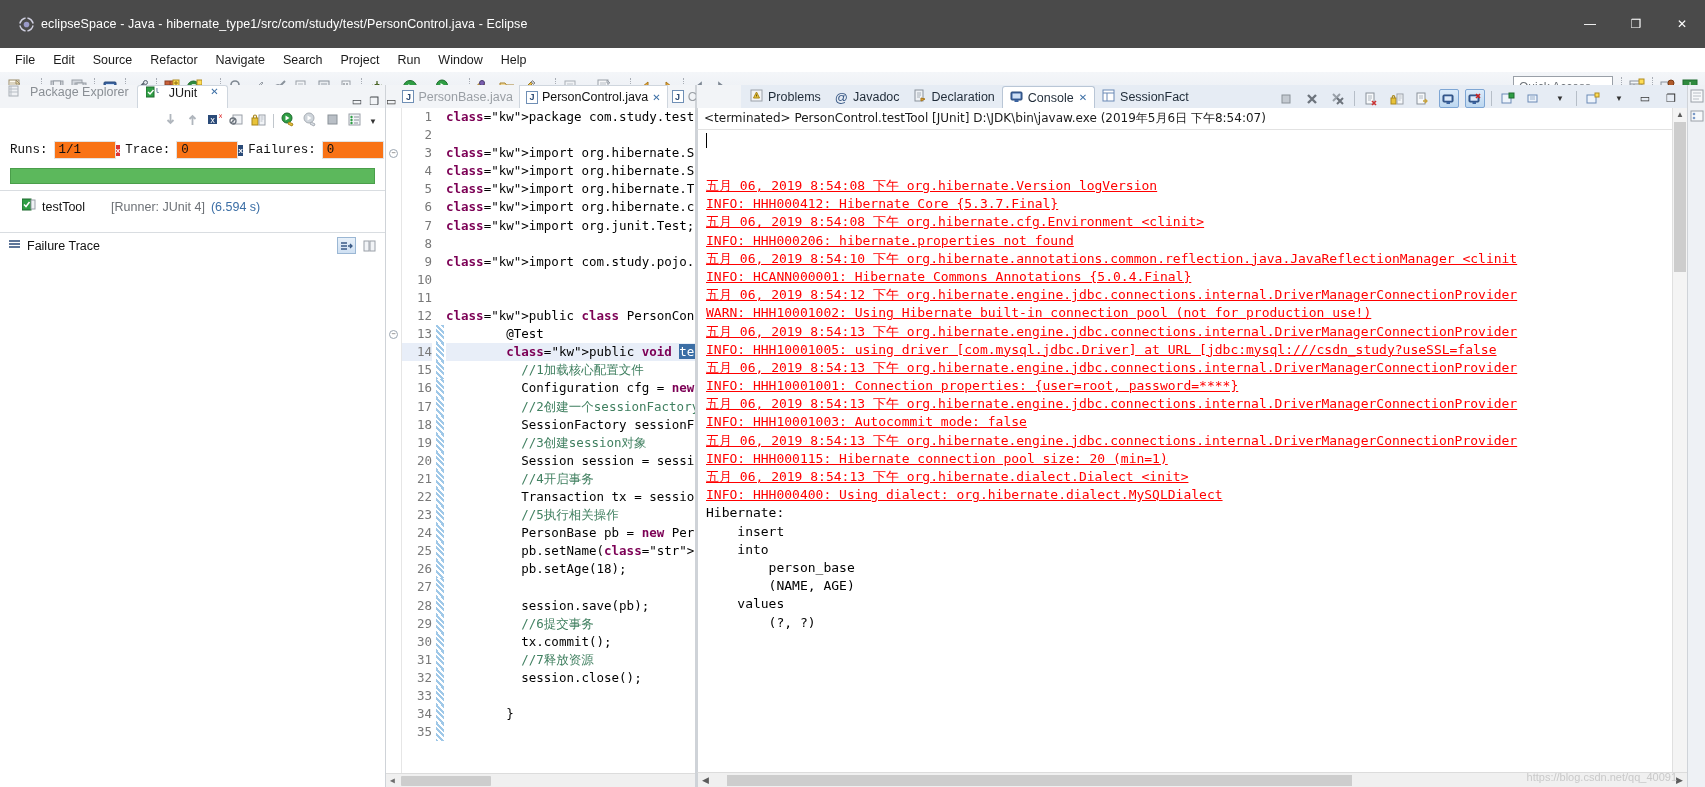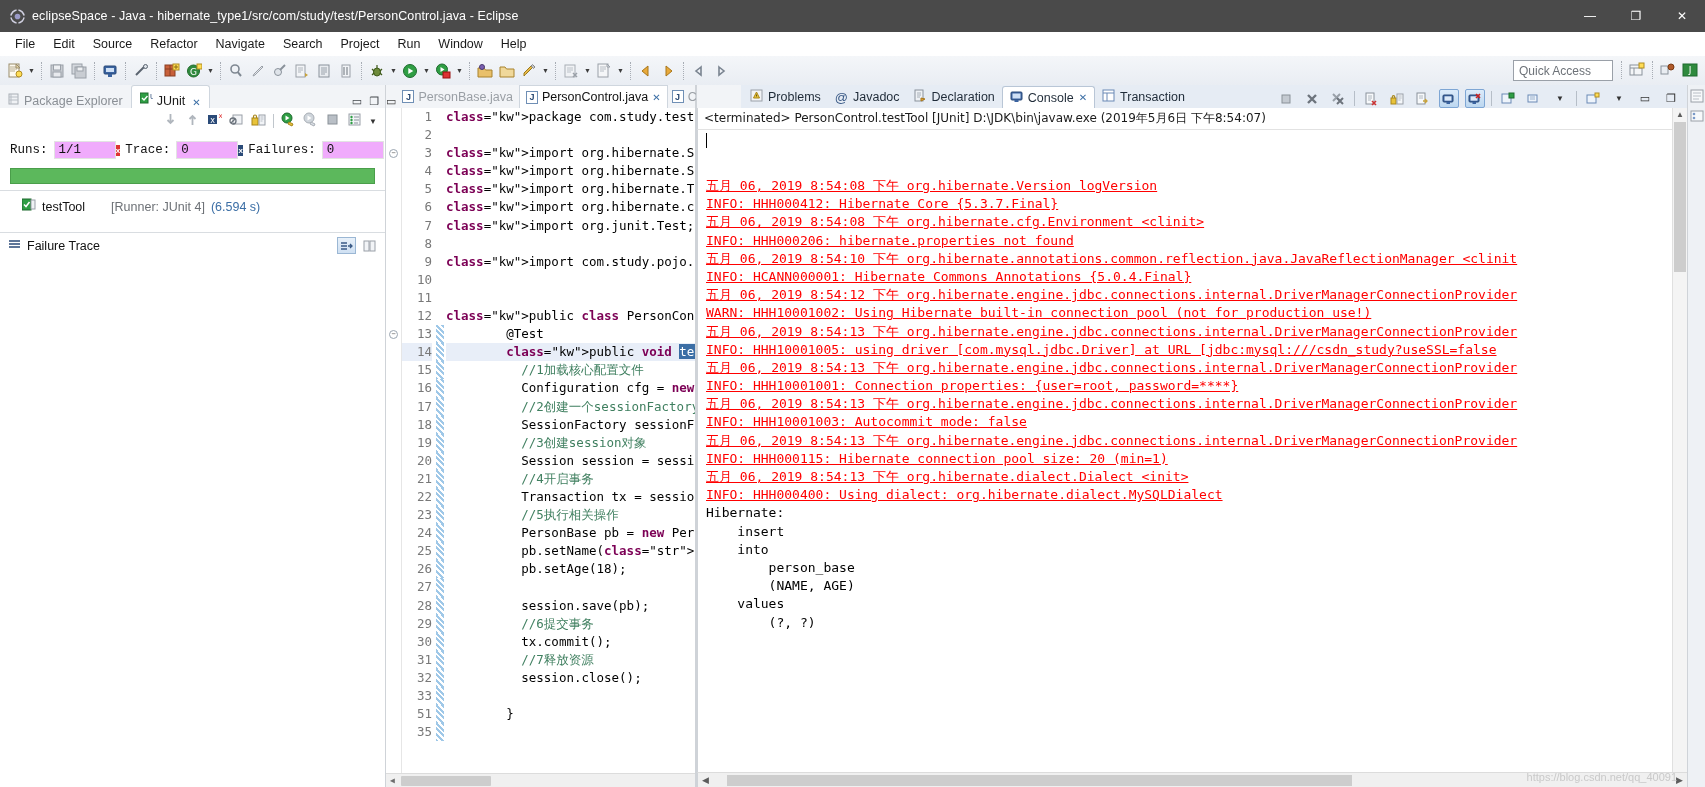--- a/index.html
+++ b/index.html
@@ -7,26 +7,26 @@
     margin: 0; padding: 0;
     width: 1705px; height: 787px;
     overflow: hidden;
     font-family: "Liberation Sans", sans-serif;
     font-size: 12px;
     background: #ffffff;
   }
 
   
   .titlebar {
-    height: 32px;
+    height: 48px;
     background: #4a4a4a;
     color: #ffffff;
     display: flex;
     align-items: center;
-    padding-left: 9px;
+    padding-left: 18px;
     font-size: 12.5px;
   }
   .titlebar .tb-icon {
     width: 16px; height: 16px;
     margin-right: 7px;
     display: inline-flex; align-items: center; justify-content: center;
     color: #d8d8e8;
     font-size: 13px;
   }
   .titlebar .tb-title { flex: 1; letter-spacing: .1px; }
@@ -107,25 +107,25 @@
   
   .tabstrip {
     height: 23px;
     background: #f2f4f7;
     display: flex;
     align-items: flex-end;
     position: relative;
   }
   .vtab {
     height: 23px;
-    display: flex; align-items: flex-end;
+    display: flex; align-items: flex-start;
     padding: 0 8px;
     font-size: 12.5px;
     color: #8a8f95;
-    gap: 4px;
+    gap: 10px;
     white-space: nowrap;
   }
   .vtab.active {
     background: #ffffff;
     color: #1a1a1a;
     border-top: 1px solid #cfd6de;
     border-left: 1px solid #cfd6de;
     border-right: 1px solid #cfd6de;
     border-radius: 3px 3px 0 0;
   }
@@ -162,21 +162,21 @@
   .junit-counts {
     display: flex; align-items: center;
     font-size: 12.5px;
     padding: 7px 4px 7px 10px;
     gap: 0;
     color: #111;
     font-family: Liberation Mono, monospace;
   }
   .jc-label { margin-right: 6px; }
   .jc-value {
-    background: #f0abfc;
+    background: #f97316;
     border: 1px solid #e3e3e3;
     padding: 1px 8px 1px 4px;
     min-width: 62px;
   }
   .jc-gap { width: 30px; }
   .jc-badge {
     display: inline-block; width: 11px; height: 11px;
     margin-right: 5px;
     font-size: 8px; line-height: 11px; text-align: center;
     color: #fff; font-weight: bold;
@@ -921,21 +921,21 @@
           <span class="gl">24</span>
           <span class="gl">25</span>
           <span class="gl">26</span>
           <span class="gl">27</span>
           <span class="gl">28</span>
           <span class="gl">29</span>
           <span class="gl">30</span>
           <span class="gl">31</span>
           <span class="gl">32</span>
           <span class="gl">33</span>
-          <span class="gl">51</span>
+          <span class="gl">34</span>
           <span class="gl">35</span>
         </div>
       <div class="change-bar" id="change-bar">
           <div class="cb-cell"></div>
           <div class="cb-cell"></div>
           <div class="cb-cell"></div>
           <div class="cb-cell"></div>
           <div class="cb-cell"></div>
           <div class="cb-cell"></div>
           <div class="cb-cell"></div>
@@ -1013,21 +1013,21 @@
         <span>Console</span>
         <span style="color:#3b6ea5;font-size:10px">✕</span>
       </div>
       <div class="ctab">
         <span>
           <svg width="13" height="13" viewBox="0 0 13 13">
               <rect x="1" y="1" width="11" height="11" fill="#ffffff" stroke="#6a89b5"></rect>
               <path d="M1 4h11M5 4v8" stroke="#6a89b5"></path>
             </svg>
         </span>
-        <span>Transaction</span>
+        <span>SessionFact</span>
       </div>
 
       <div class="console-actions">
         <span class="ca-btn">
           <svg width="14" height="14" viewBox="0 0 14 14">
               <rect x="3" y="3" width="8" height="8" fill="#c4cad1" stroke="#8a9198"></rect>
             </svg>
         </span>
         <span class="ca-btn">
           <svg width="14" height="14" viewBox="0 0 14 14">

